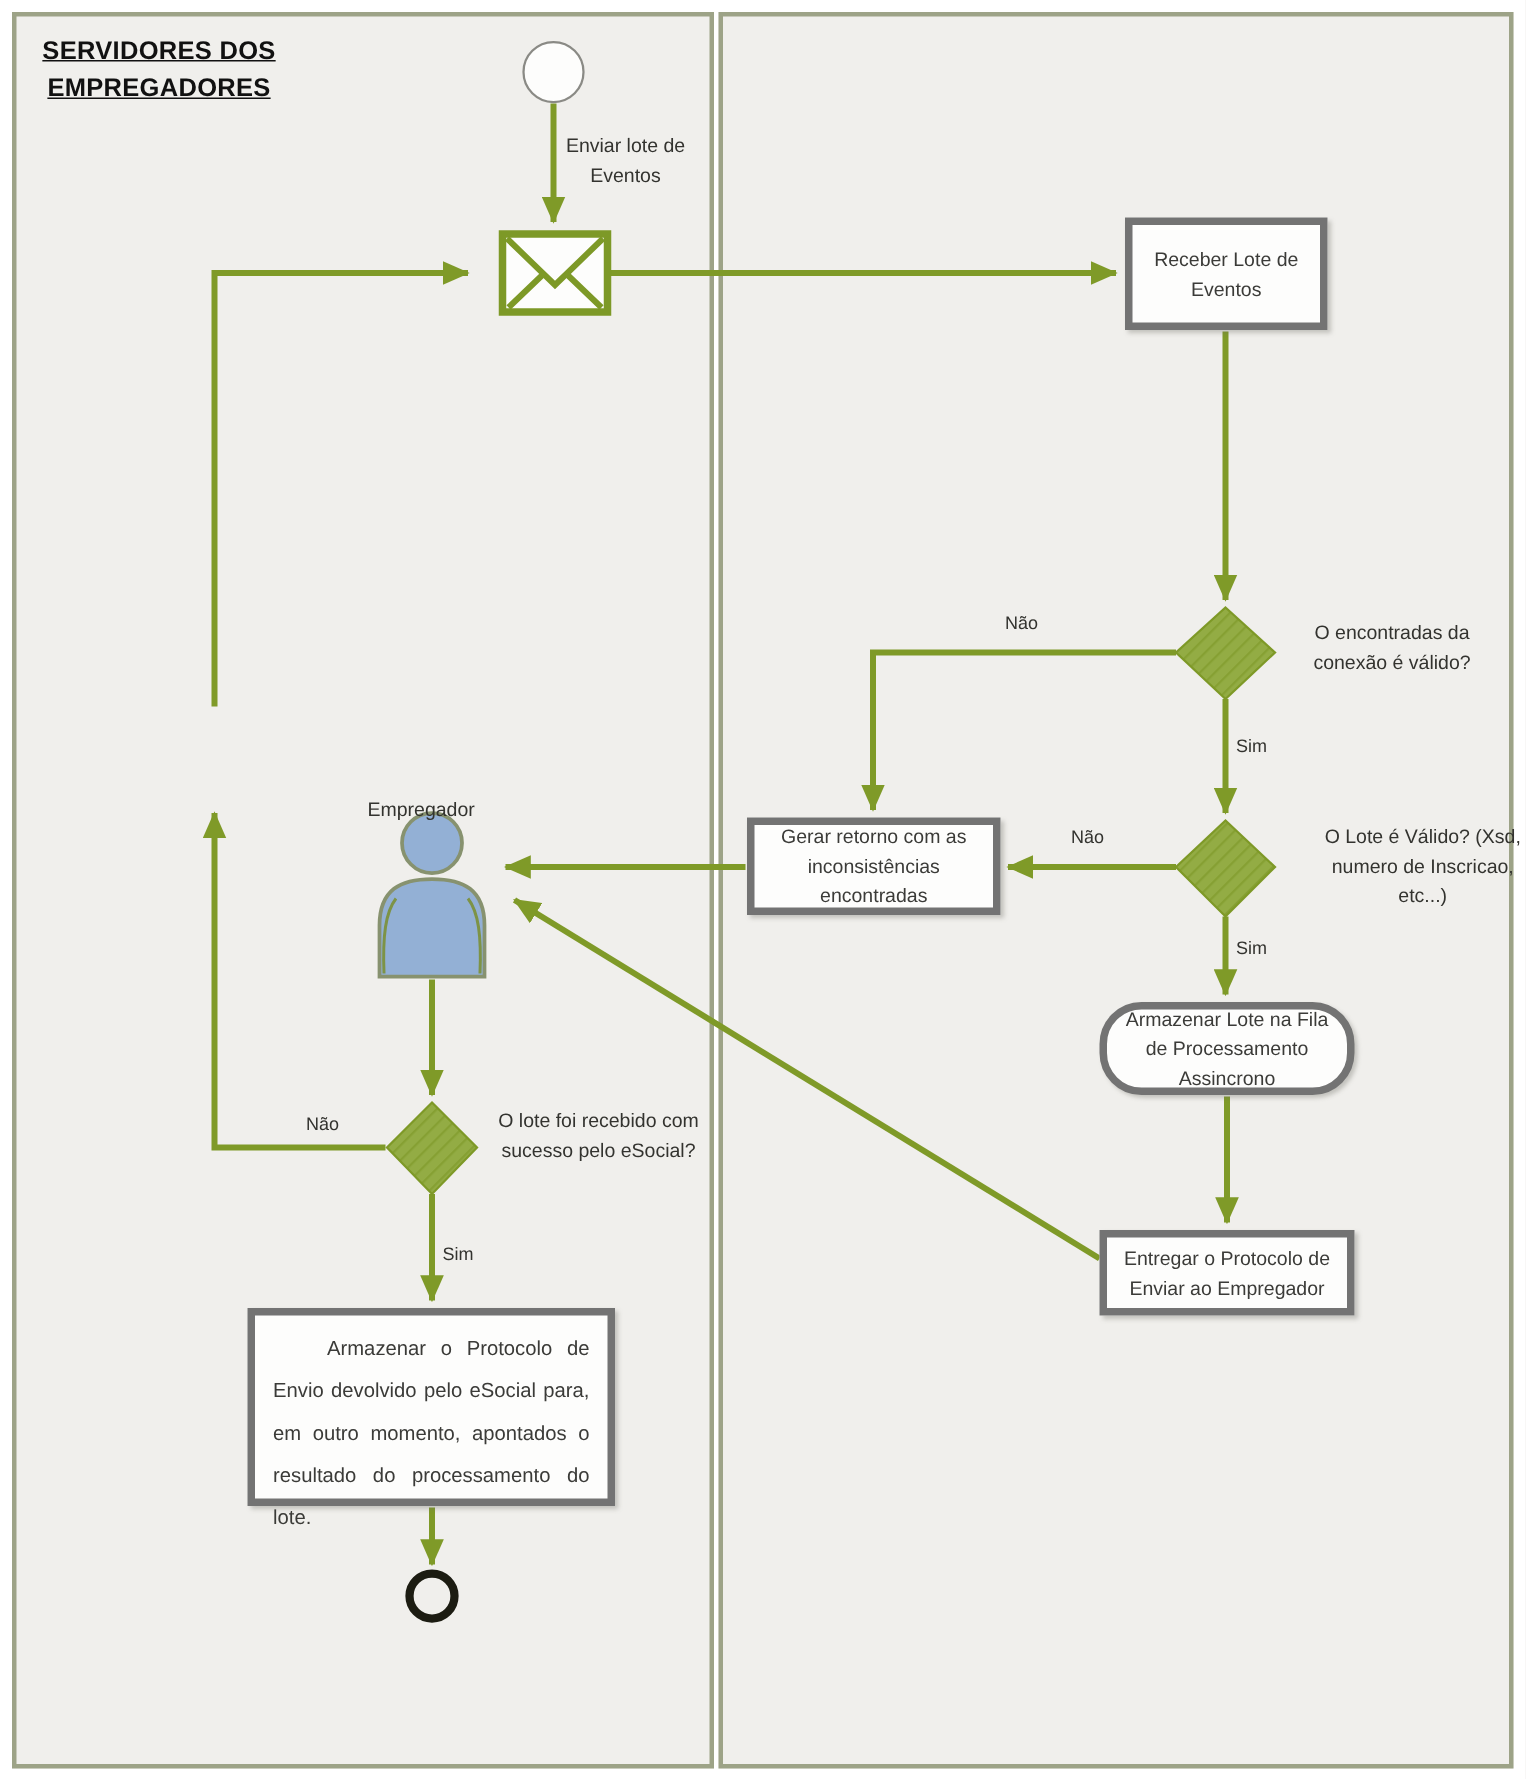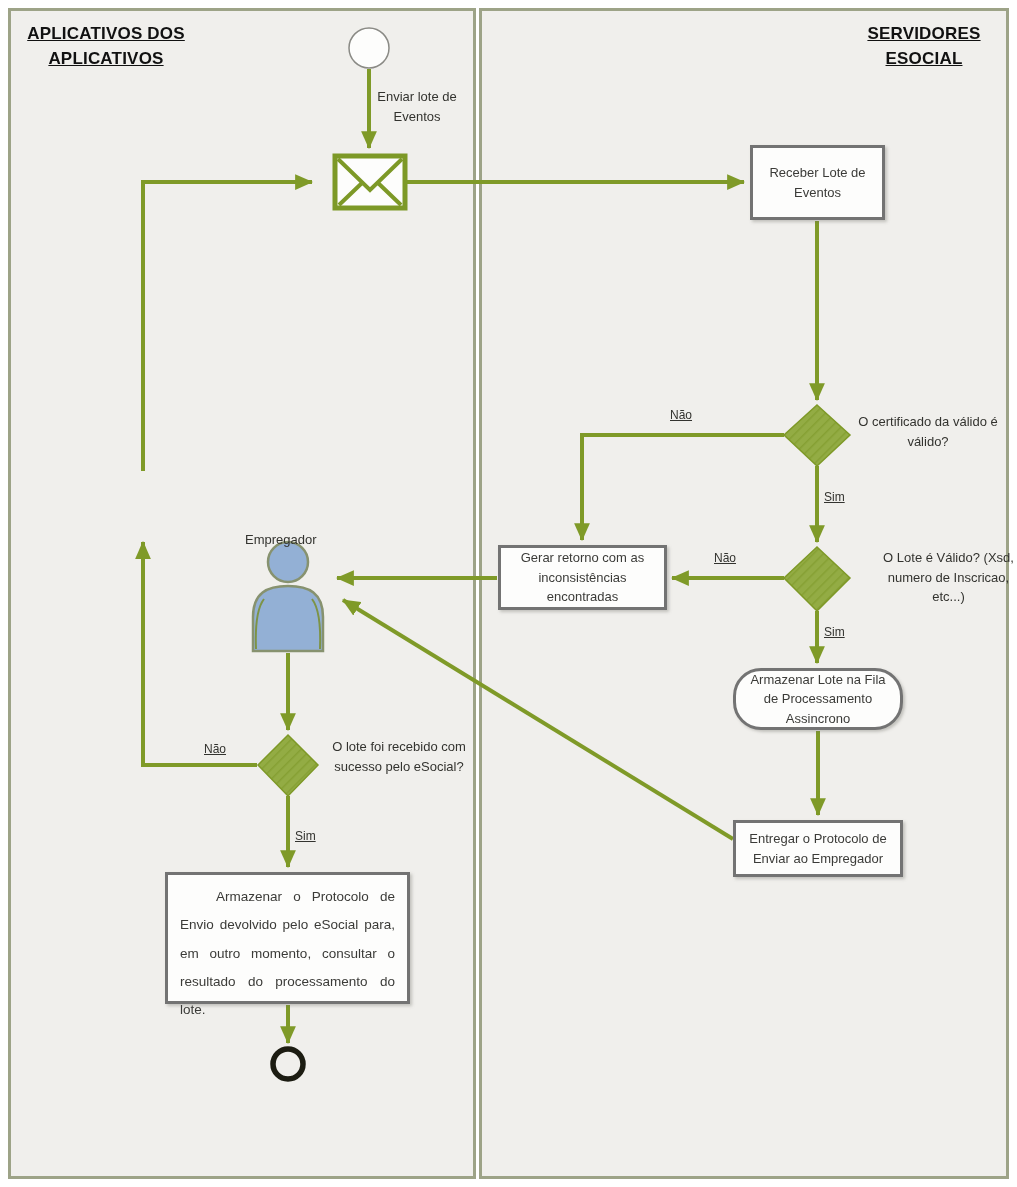--- a/index.html
+++ b/index.html
@@ -27,21 +27,21 @@
     text-decoration:underline;
     text-align:center; line-height:1.45;
     letter-spacing:0.2px;
   }
   #title-left  { left:20px;  top:22px; width:172px; }
   #title-right { left:855px; top:22px; width:138px; }
 
   .task-box {
     position:absolute;
     background:#fdfdfc;
-    border:3px solid #737373;
+    border:5px solid #737373;
     box-shadow:2px 2px 3px rgba(110,110,100,0.35);
     display:flex; align-items:center; justify-content:center;
     text-align:center;
     font-size:13px; color:#3b3b38; line-height:1.5;
     padding:4px 8px;
   }
   #box-receber   { left:750px; top:145px; width:135px; height:75px; }
   #box-gerar     { left:498px; top:545px; width:169px; height:65px; }
   #box-fila      { left:733px; top:668px; width:170px; height:62px;border-radius:28px; }
   #box-entregar  { left:733px; top:820px; width:170px; height:57px; }
@@ -55,21 +55,21 @@
   #box-protocolo .jtext { text-indent:36px; }
 
   .flow-label {
     position:absolute;
     font-size:13px; color:#33332f; line-height:1.5;
     text-align:center;
   }
   .gateway-label { text-align:center; }
   .yn-label {
     position:absolute;
-    font-size:12px; color:#33332f;text-decoration:underline;
+    font-size:12px; color:#33332f;
   }
 
   #label-enviar      { left:368px; top:87px;  width:98px; }
   #label-certificado { left:858px; top:412px; width:140px; }
   #label-lotevalido  { left:876px; top:548px; width:145px; }
   #label-empregador  { left:245px; top:530px; width:100px; text-align:left; }
   #label-recebido    { left:330px; top:737px; width:138px; }
 
   #nao-1 { left:670px; top:408px; }
   #sim-1 { left:824px; top:490px; }
@@ -130,33 +130,32 @@
     <g>
       <circle cx="288" cy="562" r="20" fill="#93b0d5" stroke="#87926f" stroke-width="2.5"></circle>
       <path d="M253,651 L253,617 C253,593 267,586 288,586 C309,586 323,593 323,617 L323,651 Z" fill="#93b0d5" stroke="#87926f" stroke-width="2.5"></path>
       <path d="M264,599 C257,608 255,624 256,649" fill="none" stroke="#7d9346" stroke-width="2"></path>
       <path d="M312,599 C319,608 321,624 320,649" fill="none" stroke="#7d9346" stroke-width="2"></path>
     </g>
 
     <circle cx="288" cy="1064" r="15" fill="#f0efec" stroke="#1c1c12" stroke-width="5.5"></circle>
   </svg>
 
-  <div class="lane-title" id="title-left">APLICATIVOS DOS APLICATIVOS</div>
-  <div class="lane-title" id="title-right">SERVIDORES ESOCIAL</div>
+  <div class="lane-title" id="title-left">SERVIDORES DOS EMPREGADORES</div>
 
   <div class="task-box" id="box-receber">Receber Lote de Eventos</div>
   <div class="task-box" id="box-gerar">Gerar retorno com as inconsistências encontradas</div>
   <div class="task-box" id="box-fila">Armazenar Lote na Fila de Processamento Assincrono</div>
   <div class="task-box" id="box-entregar">Entregar o Protocolo de Enviar ao Empregador</div>
   <div class="task-box" id="box-protocolo">
-    <div class="jtext">Armazenar o Protocolo de Envio devolvido pelo eSocial para, em outro momento, consultar o resultado do processamento do lote.</div>
+    <div class="jtext">Armazenar o Protocolo de Envio devolvido pelo eSocial para, em outro momento, apontados o resultado do processamento do lote.</div>
   </div>
 
   <div class="flow-label" id="label-enviar">Enviar lote de Eventos</div>
-  <div class="flow-label gateway-label" id="label-certificado">O certificado da válido é válido?</div>
+  <div class="flow-label gateway-label" id="label-certificado">O encontradas da conexão é válido?</div>
   <div class="flow-label gateway-label" id="label-lotevalido">O Lote é Válido? (Xsd, numero de Inscricao, etc...)</div>
   <div class="flow-label" id="label-empregador">Empregador</div>
   <div class="flow-label gateway-label" id="label-recebido">O lote foi recebido com sucesso pelo eSocial?</div>
 
   <div class="yn-label" id="nao-1">Não</div>
   <div class="yn-label" id="sim-1">Sim</div>
   <div class="yn-label" id="nao-2">Não</div>
   <div class="yn-label" id="sim-2">Sim</div>
   <div class="yn-label" id="nao-3">Não</div>
   <div class="yn-label" id="sim-3">Sim</div>

